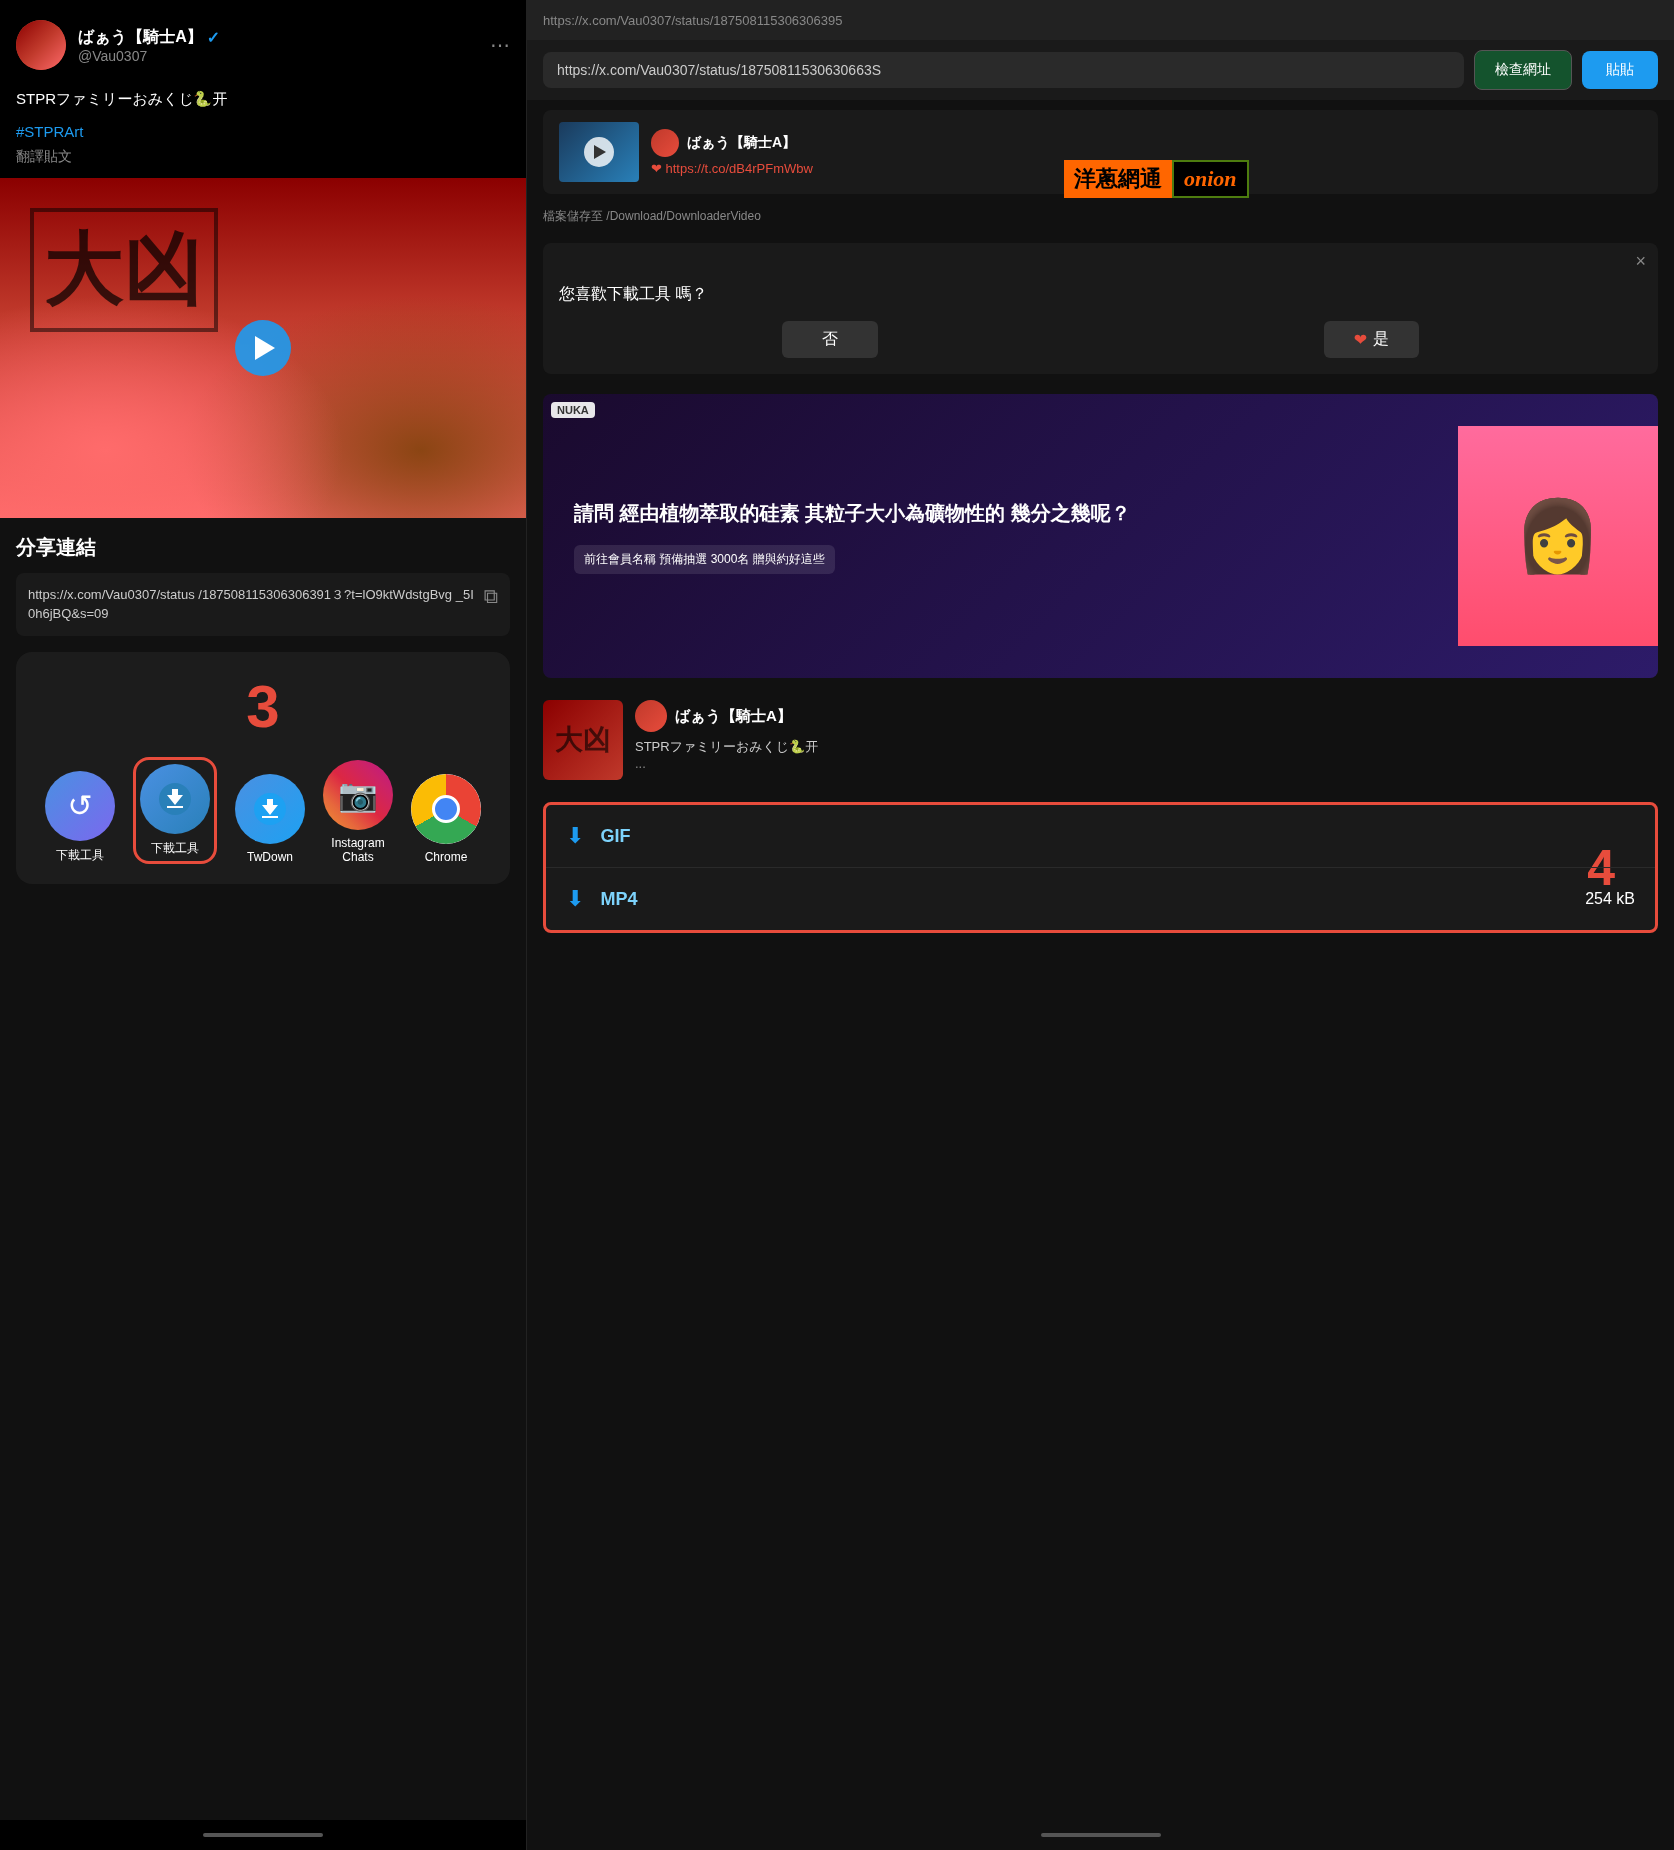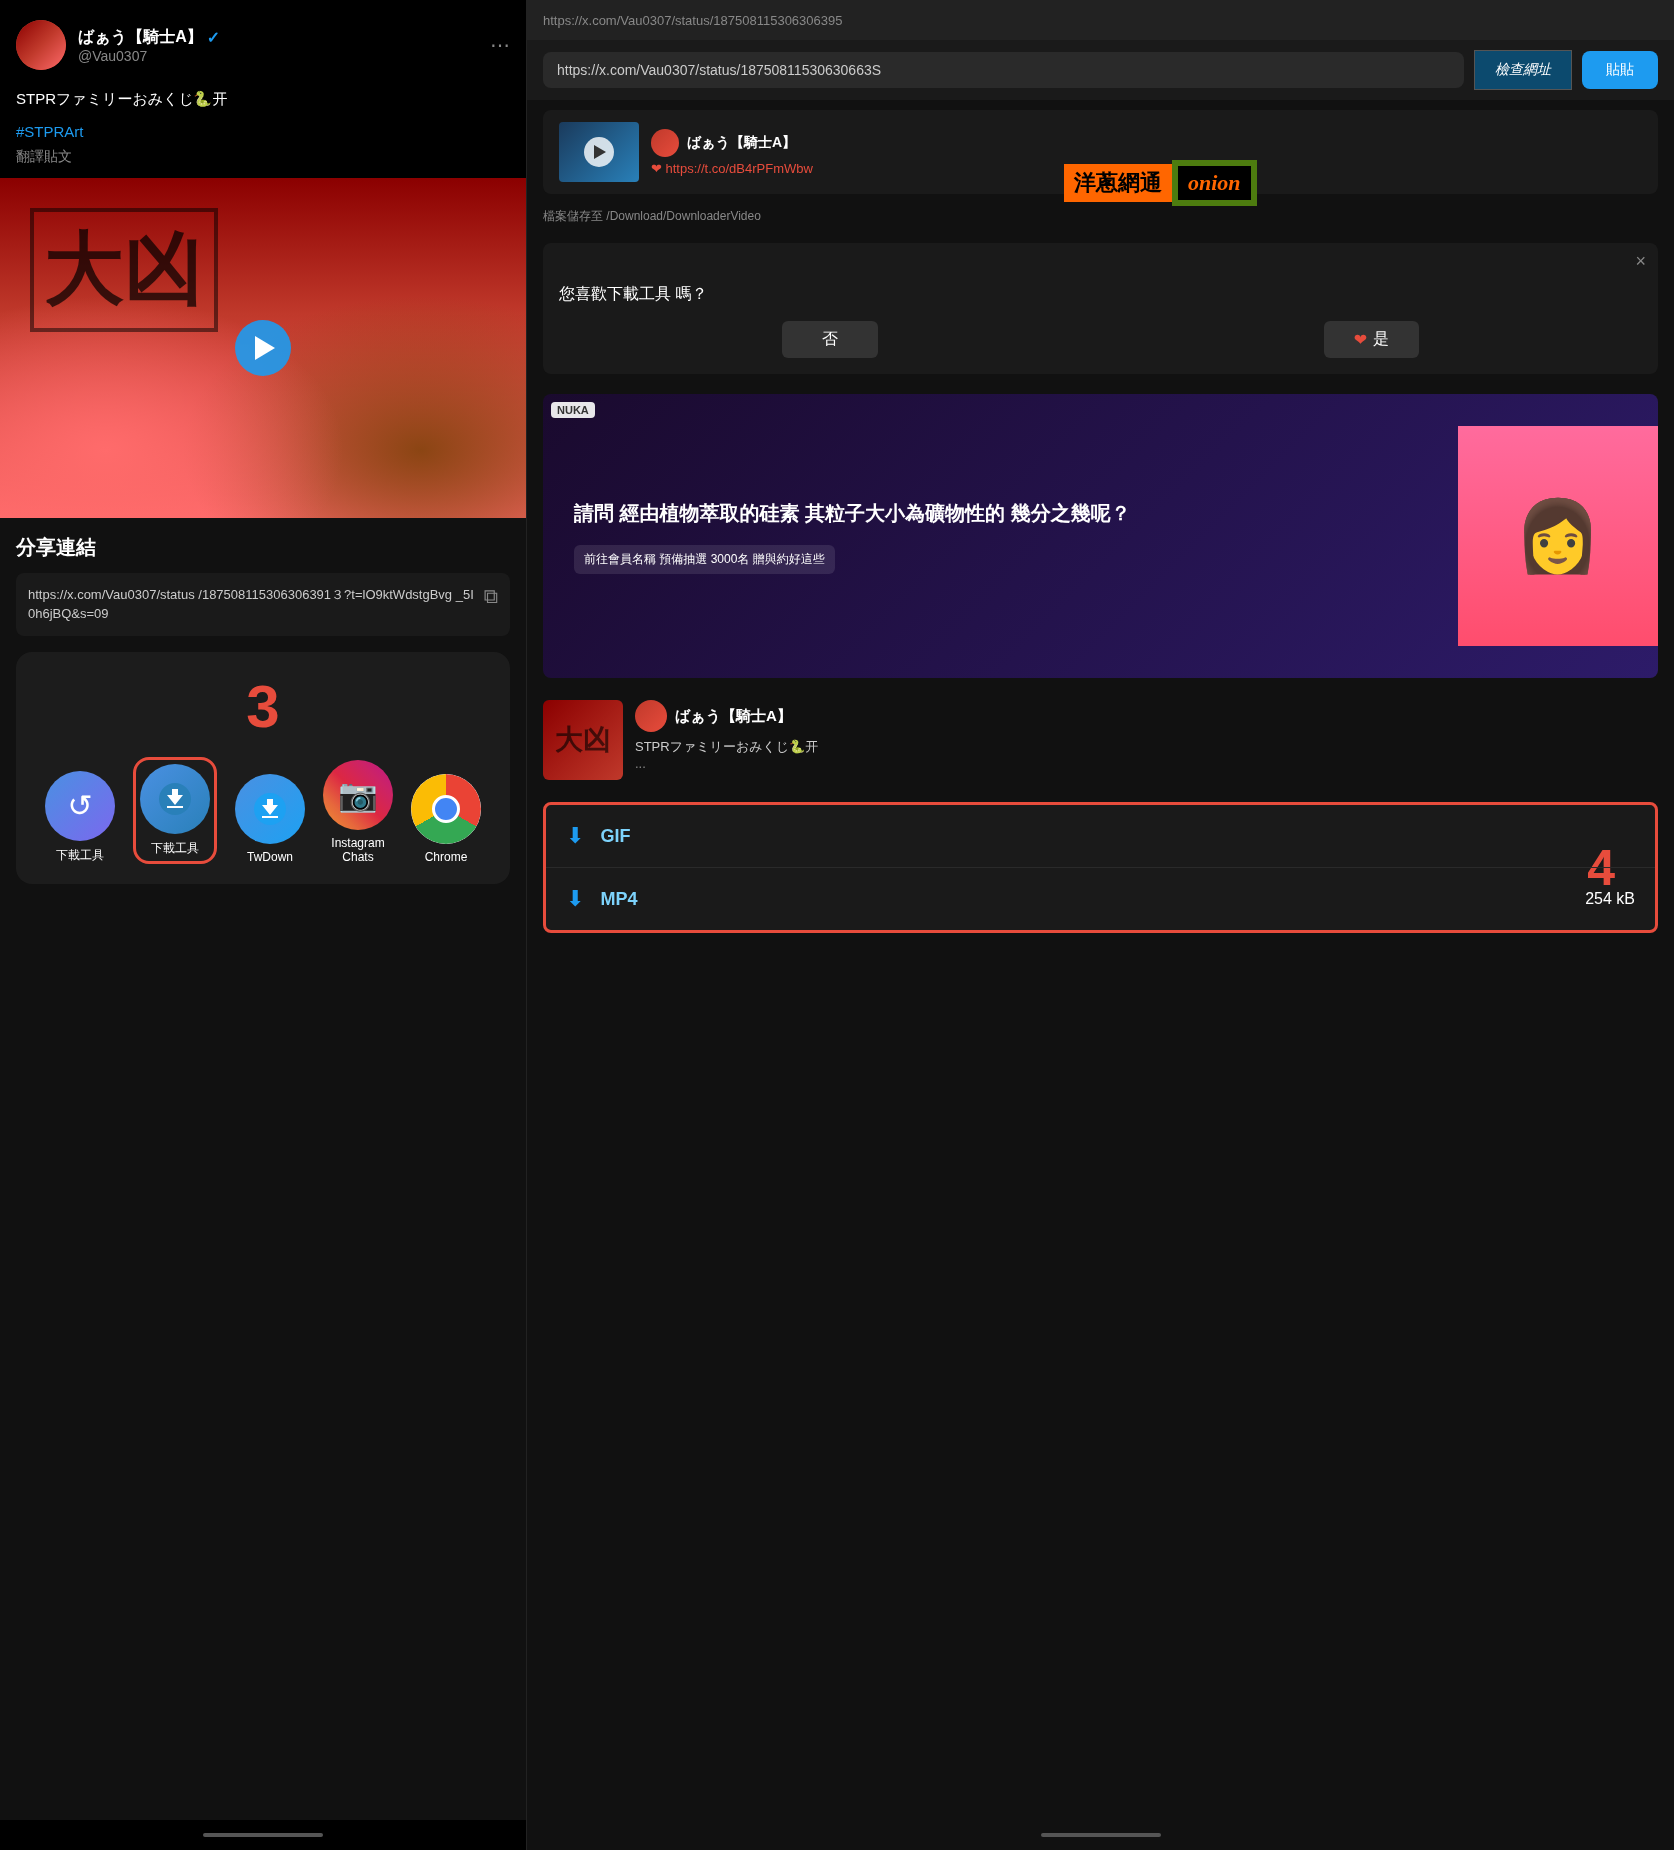--- a/index.html
+++ b/index.html
@@ -302,29 +302,28 @@
       background: #2a2a2a;
       border: none;
       border-radius: 8px;
       color: #ccc;
       padding: 10px 14px;
       font-size: 14px;
       outline: none;
     }
 
     .btn-check {
-      background: #0c4a6e;
+      background: #14532d;
       border: 1px solid #555;
-      border-radius: 0;
+      border-radius: 8px;
       color: #fff;
       padding: 10px 20px;
       font-size: 14px;
       cursor: pointer;
       white-space: nowrap;
-      font-style: italic;
     }
 
     .btn-paste {
       background: #1d9bf0;
       border: none;
       border-radius: 8px;
       color: #fff;
       padding: 10px 24px;
       font-size: 14px;
       cursor: pointer;
@@ -350,21 +349,21 @@
       font-size: 22px;
     }
 
     .onion-text-en {
       background: #000;
       color: #ff6600;
       padding: 4px 10px;
       font-size: 22px;
       font-style: italic;
       font-family: Georgia, serif;
-      border: 6px solid #4d7c0f;
+      border: 2px solid #4d7c0f;
     }
 
     
     .video-preview-card {
       display: flex;
       align-items: center;
       padding: 12px 16px;
       gap: 12px;
       background: #1a1a1a;
       margin: 10px 16px;

